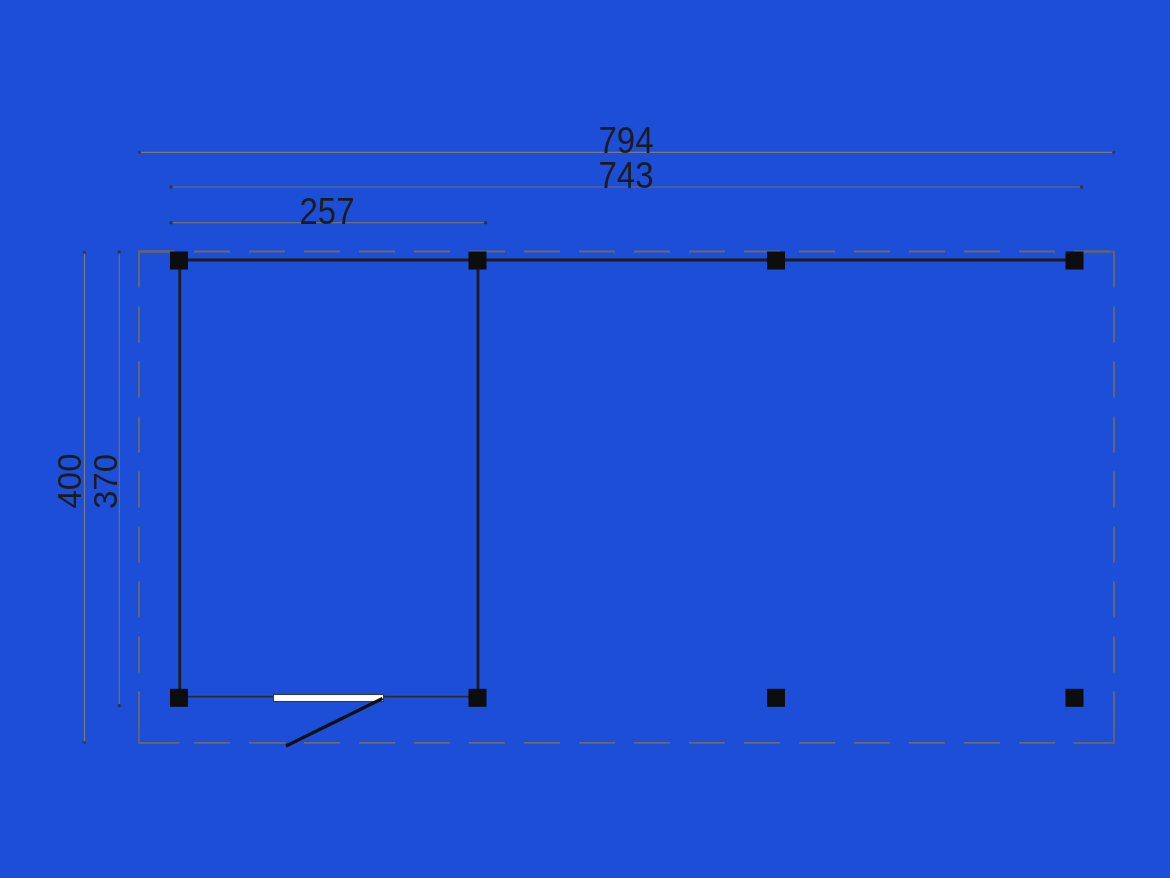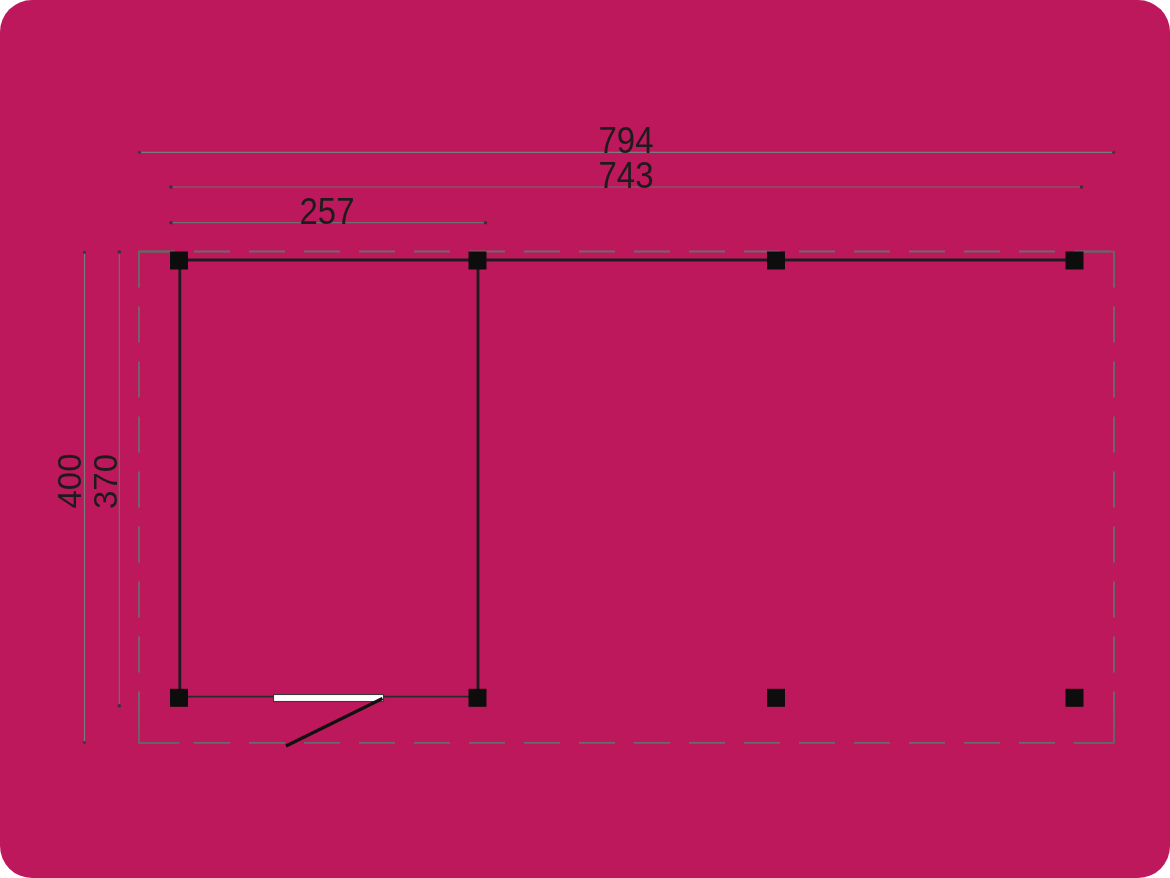--- a/index.html
+++ b/index.html
@@ -1,16 +1,16 @@
 <!DOCTYPE html>
 <html><head>
 <meta charset="utf-8">
 <style>
   html,body{margin:0;padding:0;background:#ffffff;}
-  .page{width:1170px;height:878px;position:relative;background:#be185d;overflow:hidden;border-radius:32px;}
+  .page{width:1170px;height:878px;position:relative;background:#1d4ed8;overflow:hidden;}
   svg text{font-family:"Liberation Sans", sans-serif;fill:#1c1c1c;}
 </style>
 </head>
 <body>
 
 <div class="page">
 <svg width="1170" height="878" viewBox="0 0 1170 878" xmlns="http://www.w3.org/2000/svg">
 
   <g>
     <line x1="139" y1="152.3" x2="1114.2" y2="152.3" stroke="#7b7b7b" stroke-width="1.15"></line>

